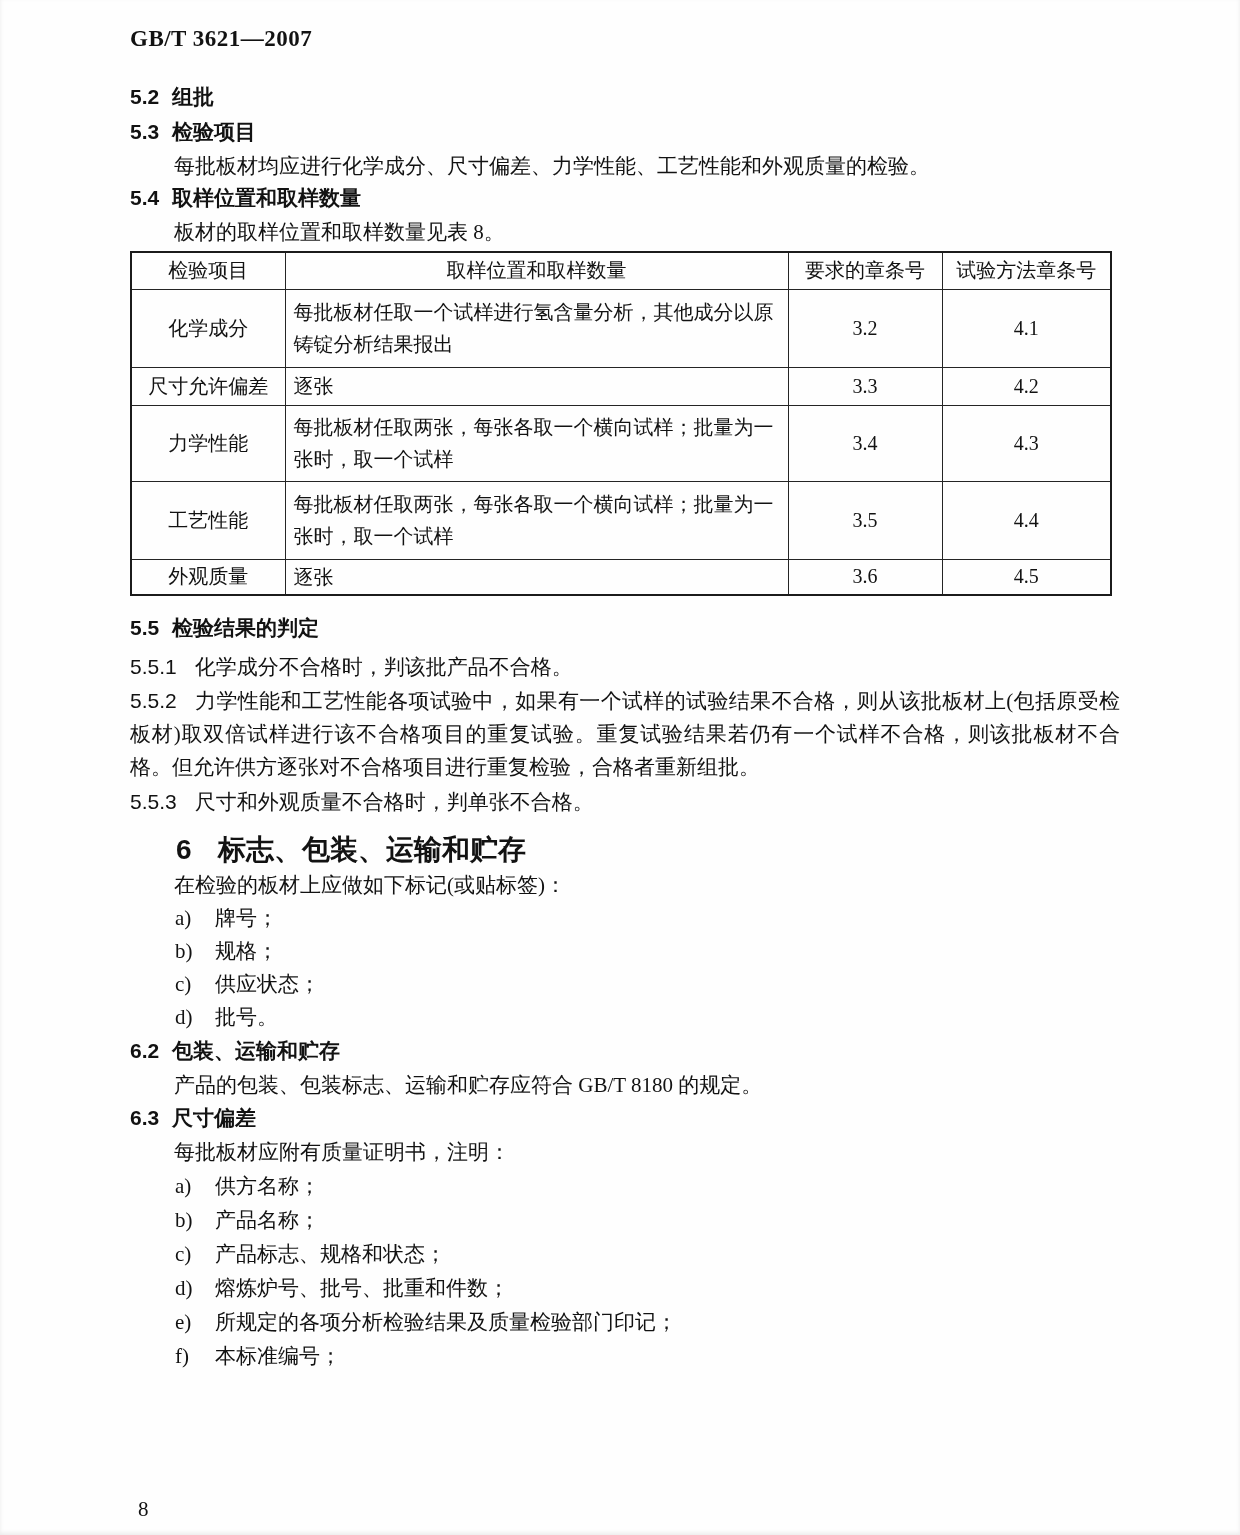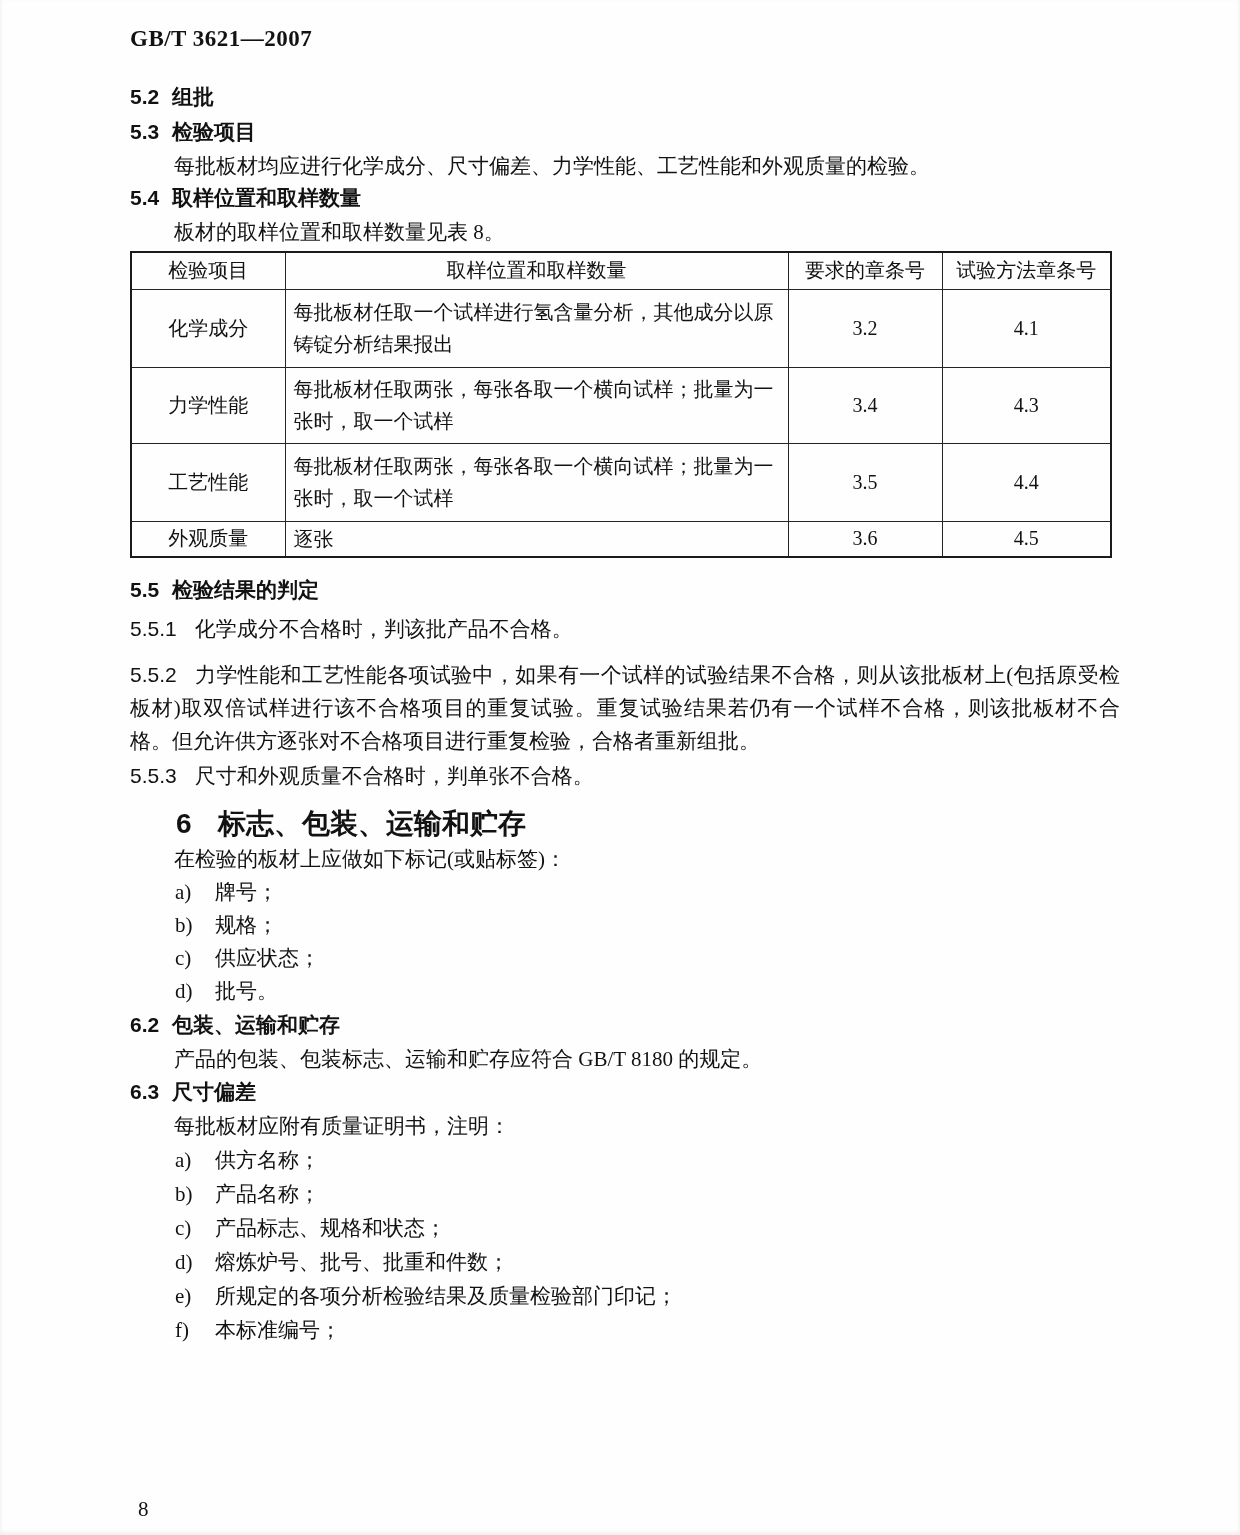--- a/index.html
+++ b/index.html
@@ -62,21 +62,21 @@
   .mt-h52 { margin-top:29px; }
   .mt-p52 { margin-top:4px; }
   .mt-h53 { margin-top:5px; }
   .mt-p53 { margin-top:2px; }
   .mt-h54 { margin-top:0; }
   .mt-p54 { margin-top:2px; }
   .mt-cap { margin-top:3px; }
   .mt-tbl { margin-top:2px; }
   .mt-h55 { margin-top:17px; }
   .mt-p551 { margin-top:7px; }
-  .mt-p552 { margin-top:12px; }
+  .mt-p552 { margin-top:0; }
   .mt-p553 { margin-top:1px; }
   .mt-c6  { margin-top:15px; }
   .mt-h61 { margin-top:20px; }
   .mt-p61 { margin-top:3px; }
   .mt-h62 { margin-top:2px; }
   .mt-p62 { margin-top:3px; }
   .mt-h63 { margin-top:1px; }
   .mt-p63 { margin-top:3px; }
   .mt-ul63 { margin-top:2px; }
 </style>
@@ -116,20 +116,26 @@
         <th>取样位置和取样数量</th>
         <th>要求的章条号</th>
         <th>试验方法章条号</th>
       </tr>
       <tr class="r1">
         <td class="c-center">化学成分</td>
         <td class="c-left">每批板材任取一个试样进行氢含量分析，其他成分以原铸锭分析结果报出</td>
         <td class="c-center">3.2</td>
         <td class="c-center">4.1</td>
       </tr>
+      <tr class="r2">
+        <td class="c-center">尺寸允许偏差</td>
+        <td class="c-left">逐张</td>
+        <td class="c-center">3.3</td>
+        <td class="c-center">4.2</td>
+      </tr>
       <tr class="r3">
         <td class="c-center">力学性能</td>
         <td class="c-left">每批板材任取两张，每张各取一个横向试样；批量为一张时，取一个试样</td>
         <td class="c-center">3.4</td>
         <td class="c-center">4.3</td>
       </tr>
       <tr class="r4">
         <td class="c-center">工艺性能</td>
         <td class="c-left">每批板材任取两张，每张各取一个横向试样；批量为一张时，取一个试样</td>
         <td class="c-center">3.5</td>

